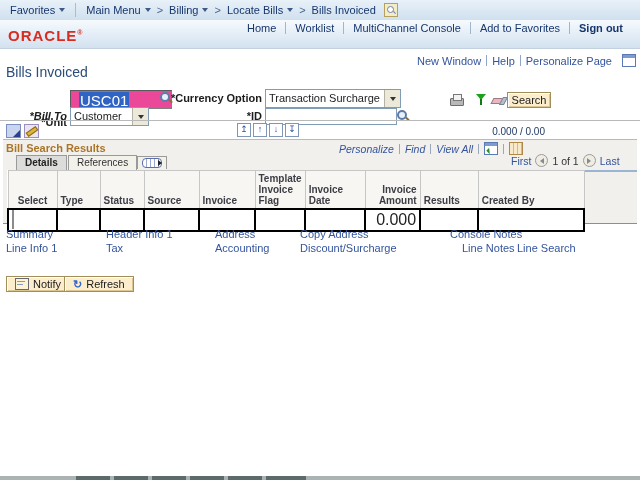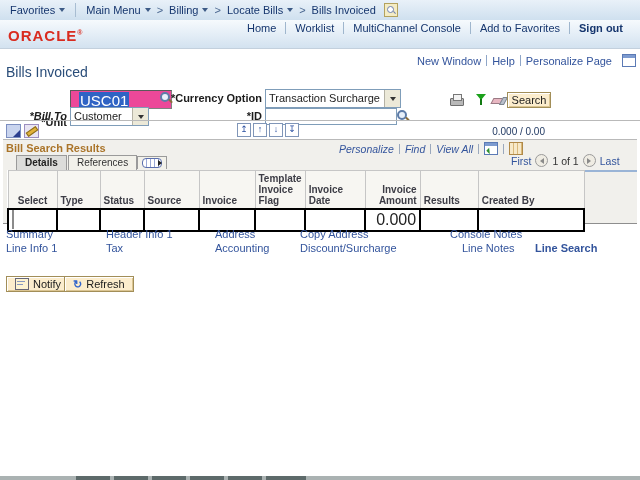--- a/index.html
+++ b/index.html
@@ -323,21 +323,21 @@
   <a class="plink" style="left:106px;top:228px;">Header Info 1</a>
   <a class="plink" style="left:215px;top:228px;">Address</a>
   <a class="plink" style="left:300px;top:228px;">Copy Address</a>
   <a class="plink" style="left:450px;top:228px;">Console Notes</a>
 
   <a class="plink" style="left:6px;top:242px;">Line Info 1</a>
   <a class="plink" style="left:106px;top:242px;">Tax</a>
   <a class="plink" style="left:215px;top:242px;">Accounting</a>
   <a class="plink" style="left:300px;top:242px;">Discount/Surcharge</a>
   <a class="plink" style="left:462px;top:242px;">Line Notes</a>
-  <a class="plink" style="left:535px;top:242px;font-weight:bold;">Line Search</a>
+  <a class="plink" style="left:517px;top:242px;">Line Search</a>
 
   <button class="ps-btn" style="left:6px;top:276px;">
     <span class="notifyico"></span>
     <span>Notify</span>
   </button>
   <button class="ps-btn" style="left:64px;top:276px;">
     <span class="refico">↻</span>
     <span>Refresh</span>
   </button>
 

